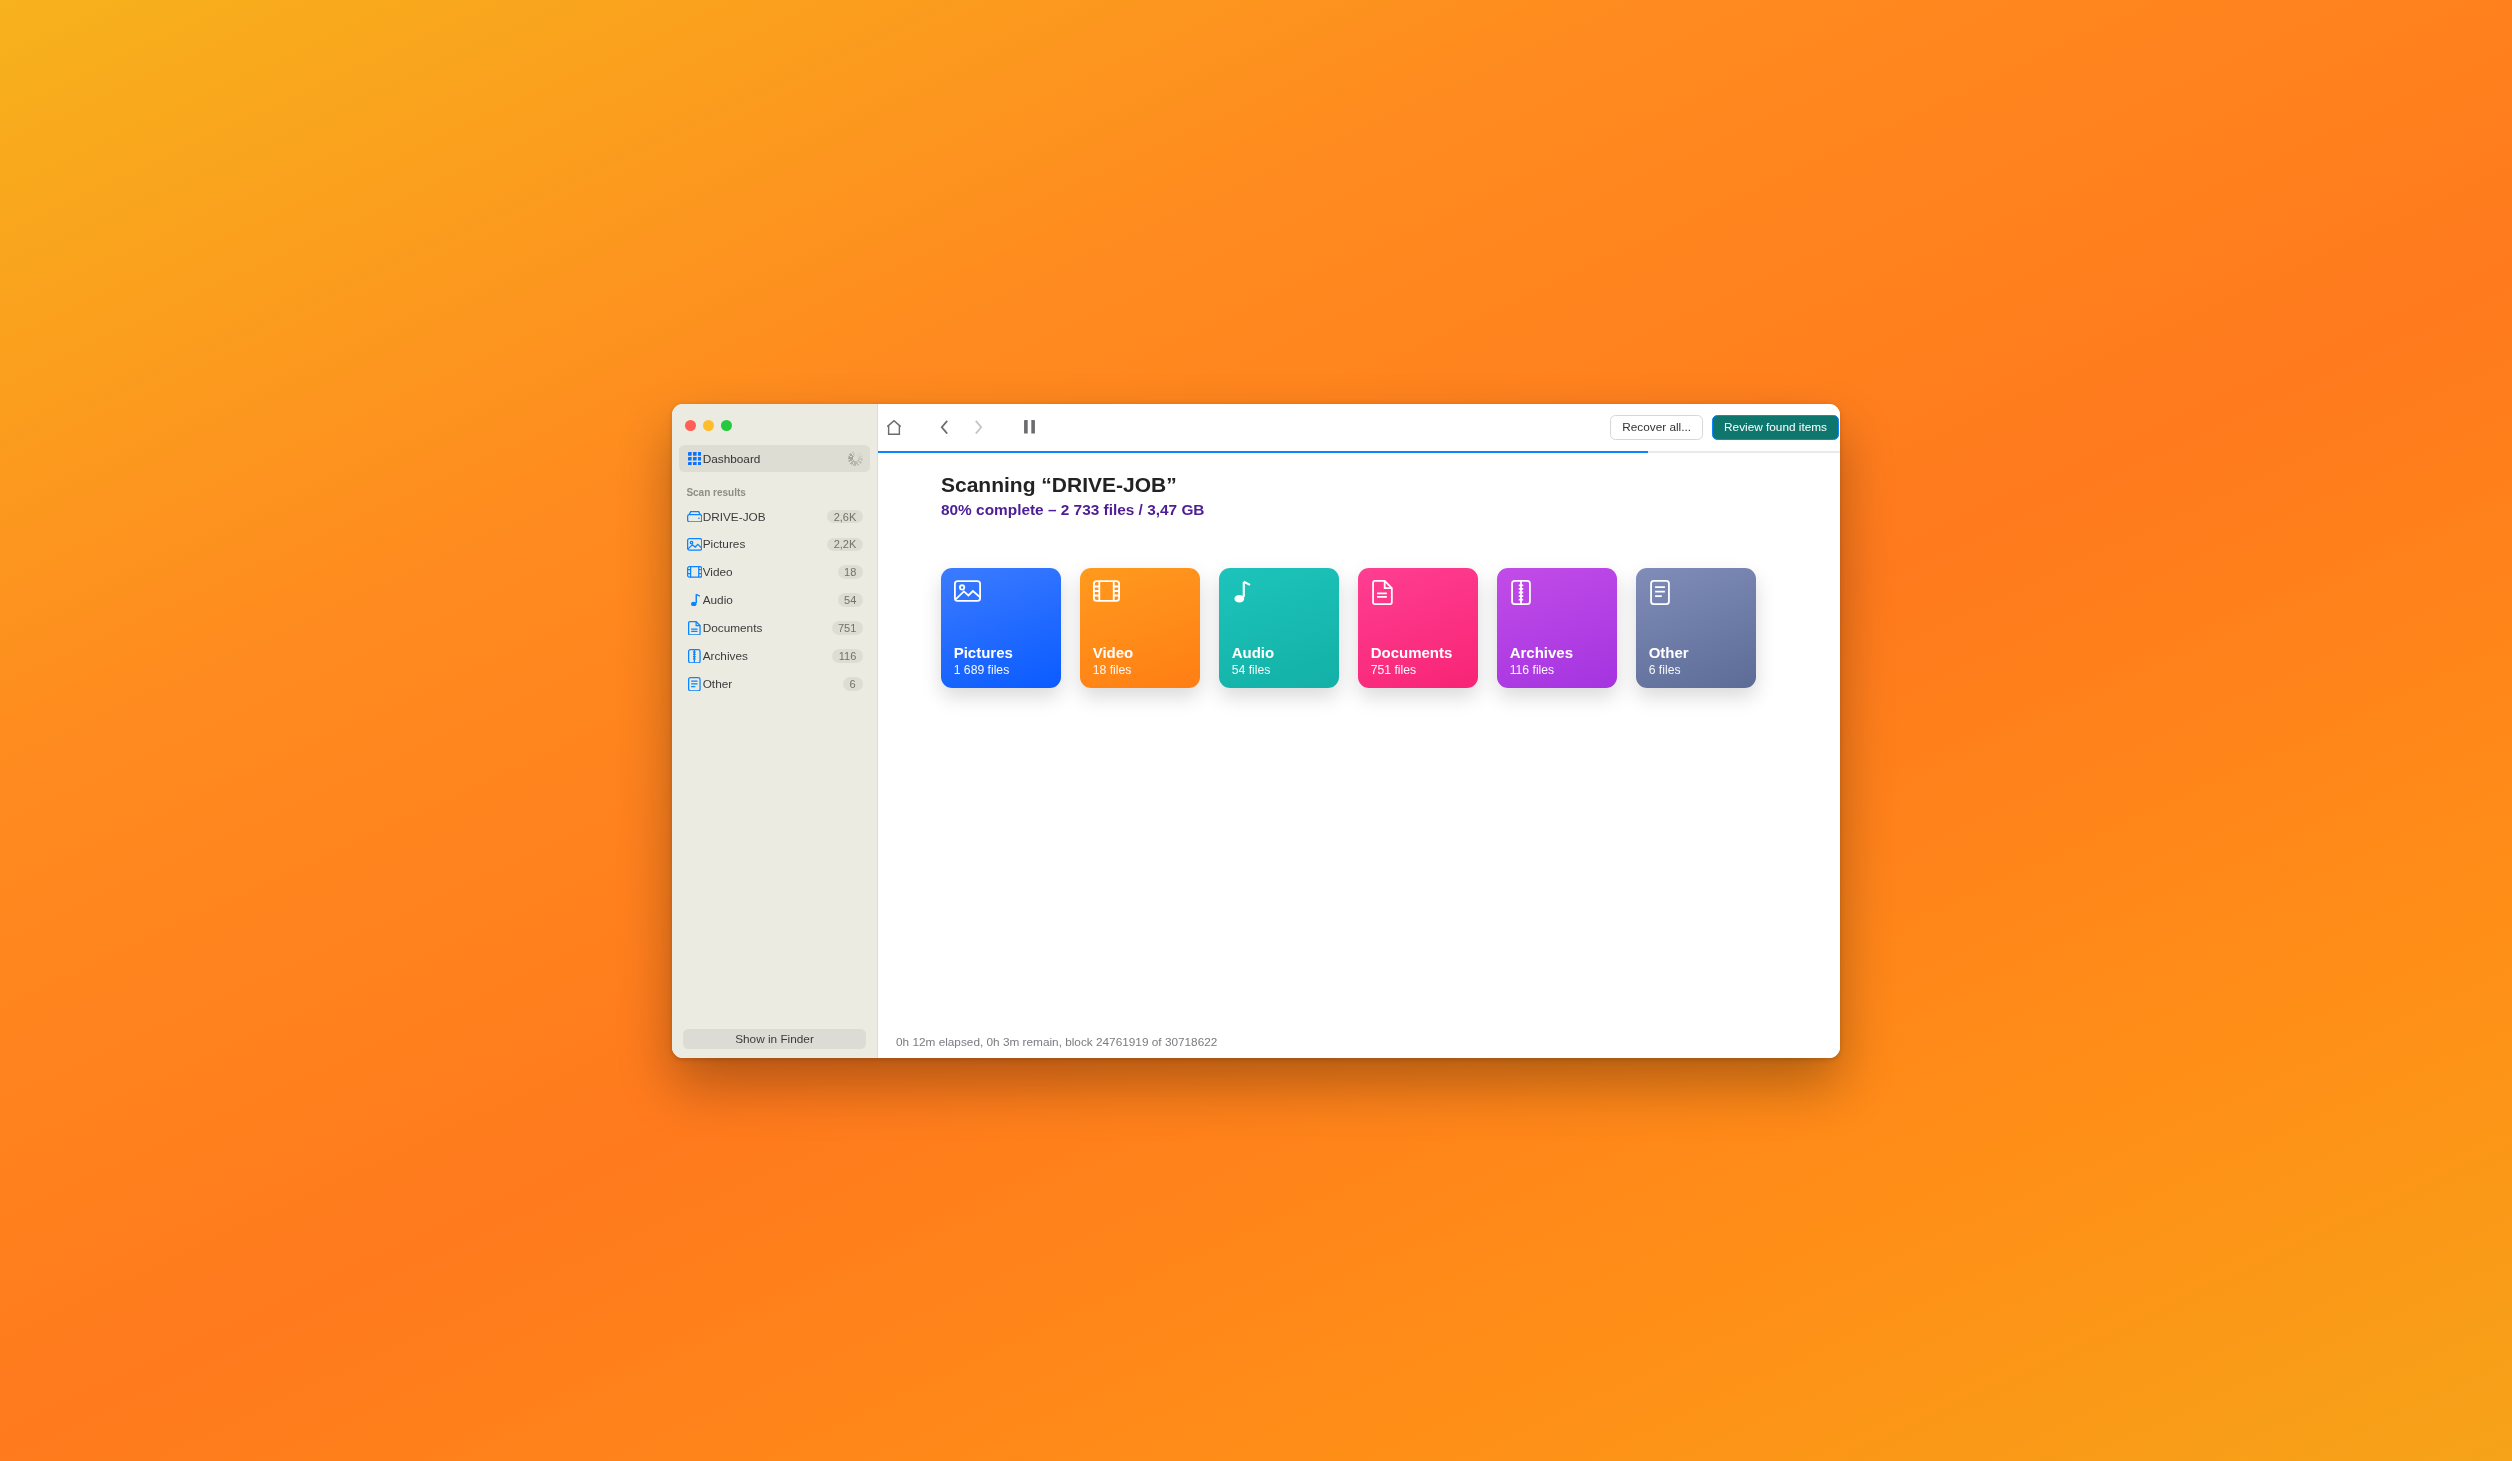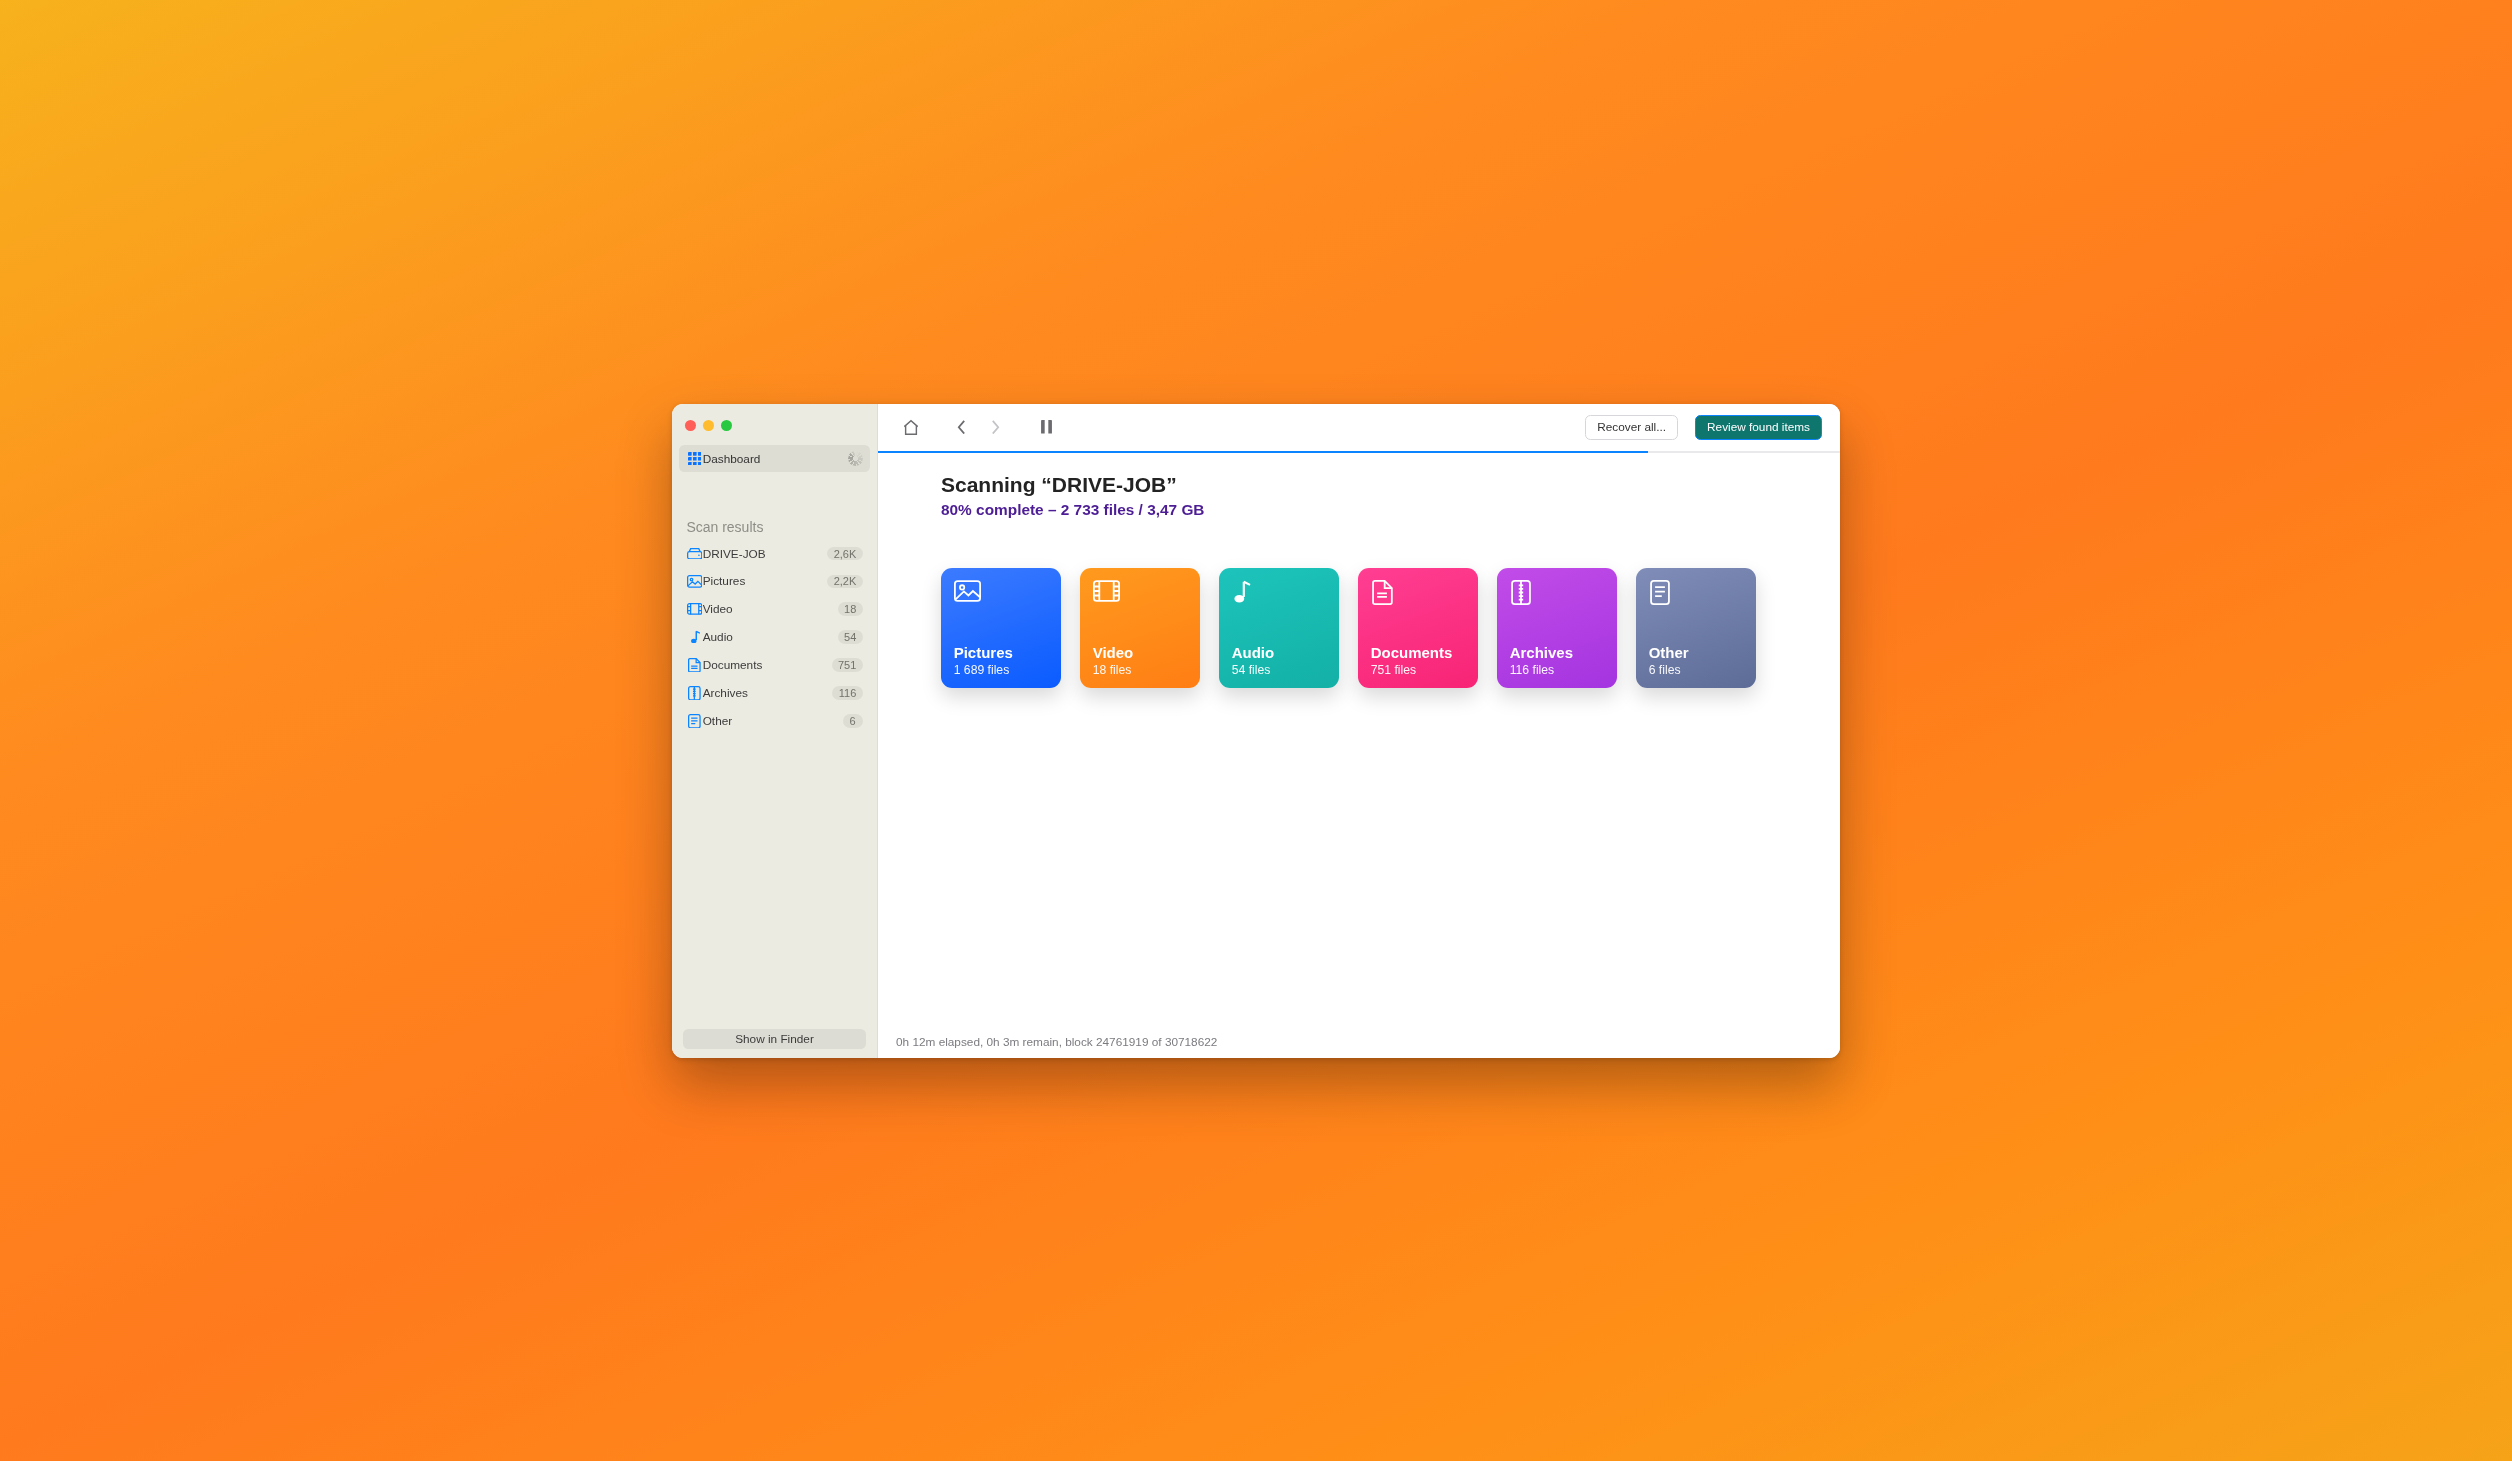--- a/index.html
+++ b/index.html
@@ -60,43 +60,41 @@
       conic-gradient(from 0deg, rgba(0,0,0,0.00) 0deg, rgba(0,0,0,0.35) 300deg, rgba(0,0,0,0.00) 360deg);
     -webkit-mask:
       repeating-conic-gradient(#000 0 20deg, transparent 20deg 30deg),
       radial-gradient(closest-side, transparent 0 34%, #000 36% 100%);
     -webkit-mask-composite: source-in;
             mask-composite: intersect;
     border-radius: 50%;
     opacity: .8;
   }
   .section-label {
-    font-size: 14px; color: #8e8d86; font-weight: 400;
+    font-size: 10px; color: #8e8d86; font-weight: 700;
     padding: 14.5px 7.2px 5.4px 7.2px;
-    margin-top: 32px;
   }
   .side-list { display: flex; flex-direction: column; gap: 0.9px; }
 
   .sidebar-footer { margin-top: auto; padding: 0 3.6px; }
   .show-in-finder {
     width: 100%;
     background: #dddcd4;
     border: none; border-radius: 5.4px;
     height: 20px; font-size: 11.8px; color: #3a3a3a;
     cursor: default;
   }
 
   
   .main { flex: 1; display: flex; flex-direction: column; background: #fff; position: relative; }
 
   .toolbar {
     height: 47px;
     display: flex; align-items: center;
-    padding: 0 18px;
-    gap: 8px;
+    padding: 0 1px;
   }
   .tb-left { display: flex; align-items: center; gap: 5.4px; }
   .tb-icon {
     width: 29px; height: 25px; border-radius: 5.4px;
     display: flex; align-items: center; justify-content: center;
     color: #6c6c70;
   }
   .tb-icon.disabled { color: #c4c4c8; }
   .tb-spacer { flex: 1; }
   .btn {

